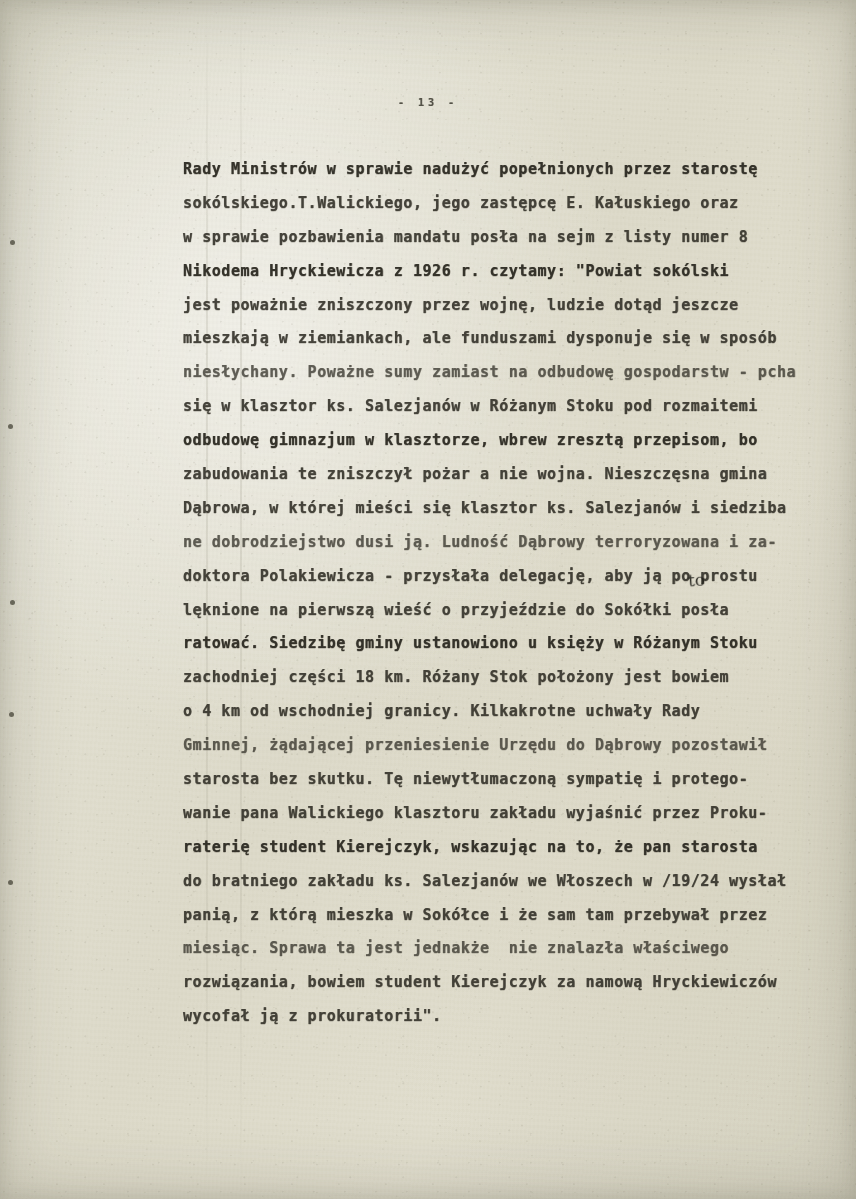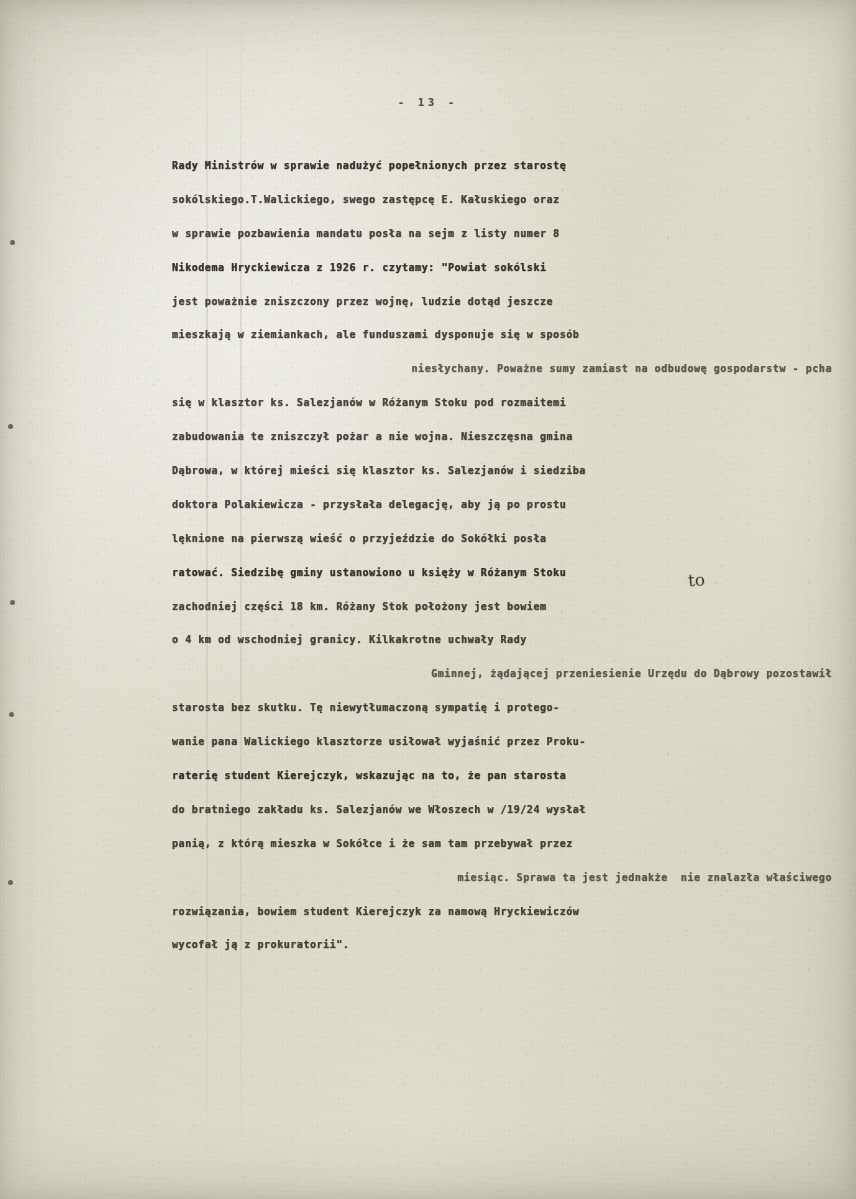--- a/index.html
+++ b/index.html
@@ -96,34 +96,35 @@
 
   .body-text {
     position: absolute;
     top: 160px;
     left: 172px;
     width: 660px;
   }
 
   .line {
     height: 33.9px;
-    font-size: 10px;
+    font-size: 15px;
     letter-spacing: 0.55px;
     color: #2e2c24;
     white-space: pre;
     font-weight: bold;
     opacity: 0.88;
     filter: blur(0.42px);
     text-shadow:
       0.55px 0.35px 0 rgba(55,52,42,0.5),
       -0.35px 0.25px 0 rgba(55,52,42,0.32),
       0 0.7px 0.5px rgba(55,52,42,0.22);
+    margin-left: 11px;
   }
   
-  .line.ink-light { opacity: 0.74; filter: blur(0.55px); text-align: right; }
+  .line.ink-light { opacity: 0.74; filter: blur(0.55px); }
   .line.ink-heavy { opacity: 0.96; filter: blur(0.34px); }
 
   
   .handwritten {
     position: absolute;
     top: 570px;
     left: 688px;
     font-family: "DejaVu Serif", "Liberation Serif", serif;
     font-size: 17px;
     color: #1f1e18;
@@ -147,37 +148,39 @@
       <span class="margin-mark" style="left: 8px; top: 424px;"></span>
       <span class="margin-mark" style="left: 10px; top: 600px;"></span>
       <span class="margin-mark" style="left: 9px; top: 712px;"></span>
       <span class="margin-mark" style="left: 8px; top: 880px;"></span>
     </div>
 
   <div class="page-number">- 13 -</div>
 
   <div class="body-text" id="body-text">
       <div class="line ink-heavy">Rady Ministrów w sprawie nadużyć popełnionych przez starostę</div>
-      <div class="line">sokólskiego.T.Walickiego, swego zastępcę E. Kałuskiego oraz</div>
+      <div class="line">sokólskiego.T.Walickiego, jego zastępcę E. Kałuskiego oraz</div>
       <div class="line">w sprawie pozbawienia mandatu posła na sejm z listy numer 8</div>
       <div class="line ink-heavy">Nikodema Hryckiewicza z 1926 r. czytamy: "Powiat sokólski</div>
       <div class="line">jest poważnie zniszczony przez wojnę, ludzie dotąd jeszcze</div>
       <div class="line">mieszkają w ziemiankach, ale funduszami dysponuje się w sposób</div>
       <div class="line ink-light">niesłychany. Poważne sumy zamiast na odbudowę gospodarstw - pcha</div>
       <div class="line">się w klasztor ks. Salezjanów w Różanym Stoku pod rozmaitemi</div>
+      <div class="line ink-heavy">odbudowę gimnazjum w klasztorze, wbrew zresztą przepisom, bo</div>
       <div class="line">zabudowania te zniszczył pożar a nie wojna. Nieszczęsna gmina</div>
       <div class="line">Dąbrowa, w której mieści się klasztor ks. Salezjanów i siedziba</div>
+      <div class="line ink-light">ne dobrodziejstwo dusi ją. Ludność Dąbrowy terroryzowana i za-</div>
       <div class="line">doktora Polakiewicza - przysłała delegację, aby ją po prostu</div>
       <div class="line">lęknione na pierwszą wieść o przyjeździe do Sokółki posła</div>
       <div class="line ink-heavy">ratować. Siedzibę gminy ustanowiono u księży w Różanym Stoku</div>
       <div class="line">zachodniej części 18 km. Różany Stok położony jest bowiem</div>
       <div class="line">o 4 km od wschodniej granicy. Kilkakrotne uchwały Rady</div>
       <div class="line ink-light">Gminnej, żądającej przeniesienie Urzędu do Dąbrowy pozostawił</div>
       <div class="line">starosta bez skutku. Tę niewytłumaczoną sympatię i protego-</div>
-      <div class="line">wanie pana Walickiego klasztorze usiłował wyjaśnić przez Proku-</div>
+      <div class="line">wanie pana Walickiego klasztoru zakładu wyjaśnić przez Proku-</div>
       <div class="line ink-heavy">raterię student Kierejczyk, wskazując na to, że pan starosta</div>
       <div class="line">do bratniego zakładu ks. Salezjanów we Włoszech w /19/24 wysłał</div>
       <div class="line">panią, z którą mieszka w Sokółce i że sam tam przebywał przez</div>
       <div class="line ink-light">miesiąc. Sprawa ta jest jednakże  nie znalazła właściwego</div>
       <div class="line">rozwiązania, bowiem student Kierejczyk za namową Hryckiewiczów</div>
       <div class="line">wycofał ją z prokuratorii".</div>
     </div>
 
   <div class="handwritten">to</div>
 

